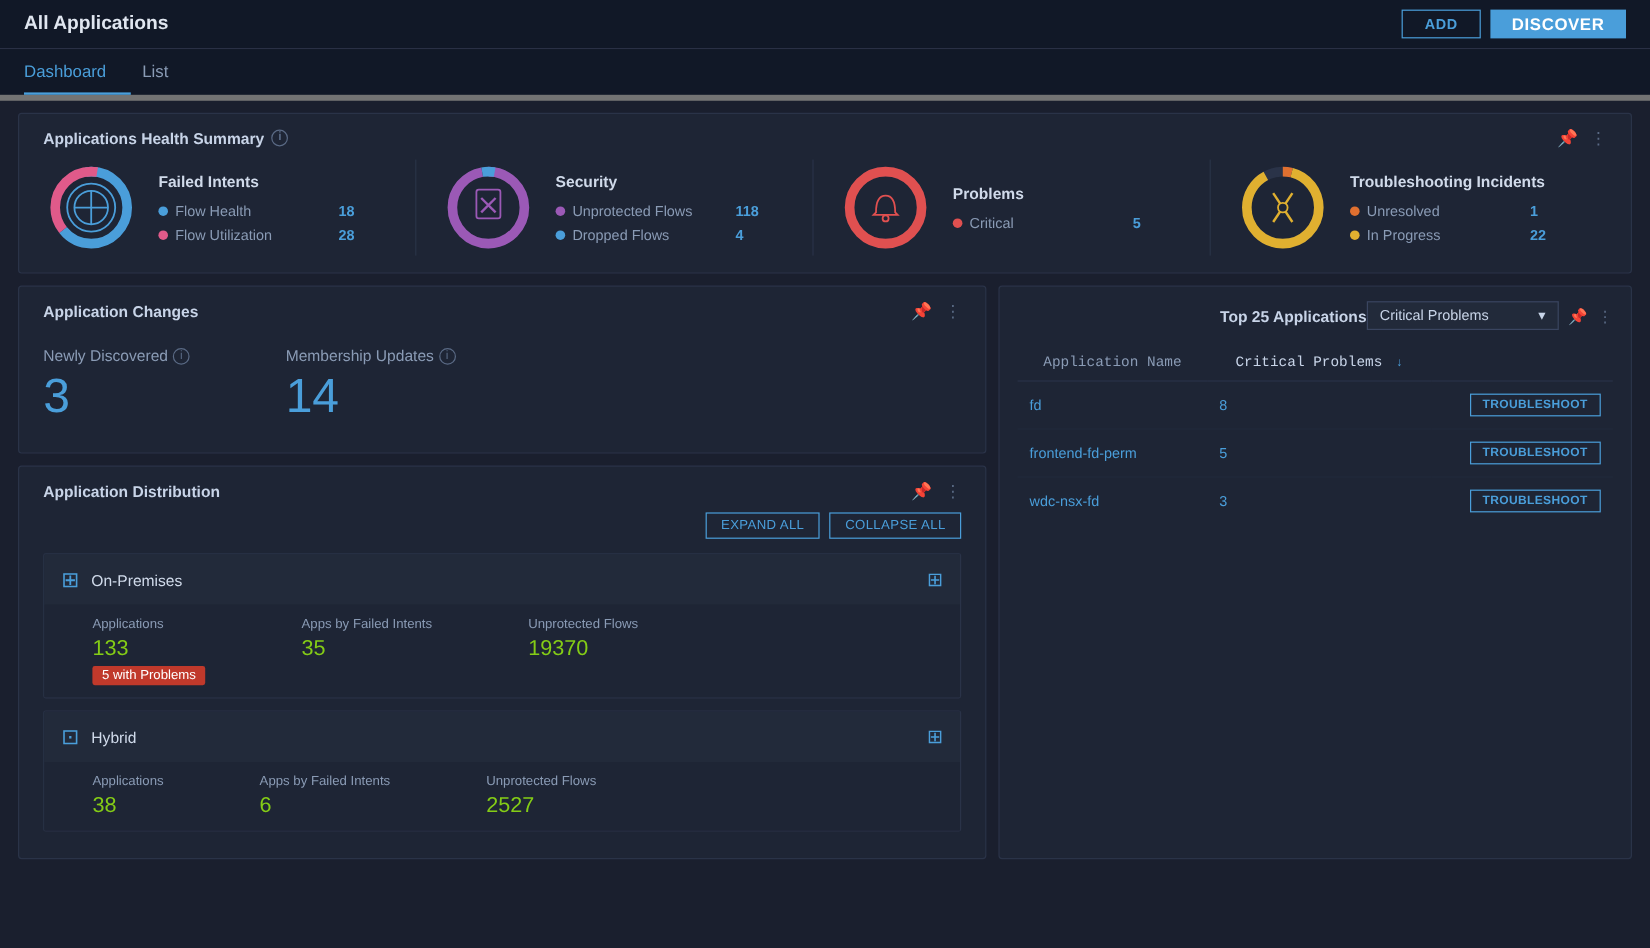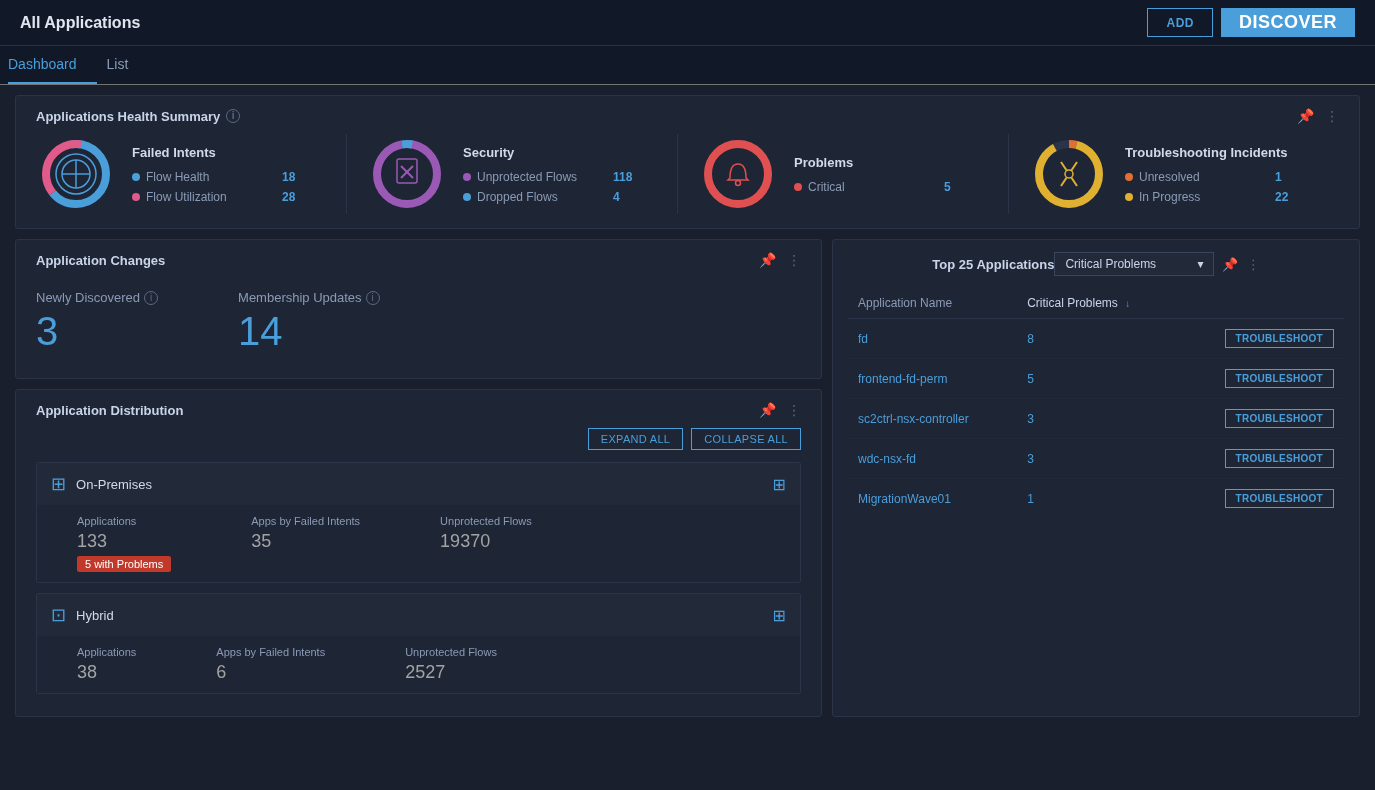--- a/index.html
+++ b/index.html
@@ -38,31 +38,31 @@
       font-size: 12px;
       font-weight: 600;
       cursor: pointer;
       letter-spacing: 0.5px;
     }
     .btn-discover {
       background: #4a9eda;
       border: none;
       color: #fff;
       padding: 4px 18px;
-      font-size: 18px;
+      font-size: 14px;
       font-weight: 600;
       cursor: pointer;
       letter-spacing: 0.5px;
     }
     
     .tabs-bar {
       background: #111827;
       display: flex;
-      padding: 0 8px;
-      border-bottom: 1px solid #737373;
+      padding: 0 20px;
+      border-bottom: 5px solid #737373;
     }
     .tab {
       padding: 10px 20px 10px 0;
       font-size: 14px;
       color: #8a9bb5;
       cursor: pointer;
       position: relative;
       margin-right: 10px;
     }
     .tab.active {
@@ -261,36 +261,36 @@
       background: #1e2535;
     }
     .dist-metric-title {
       font-size: 11px;
       color: #8a9bb5;
       margin-bottom: 4px;
     }
     .dist-metric-value {
       font-size: 18px;
       font-weight: 500;
-      color: #a3a3a3;
+      color: #84cc16;
     }
     .problems-badge {
       display: inline-block;
       background: #c0392b;
       color: #fff;
       font-size: 11px;
       padding: 2px 8px;
       margin-top: 4px;
       border-radius: 2px;
     }
     
     .top25-header {
       display: flex;
       align-items: center;
-      justify-content: center;
+      justify-content: flex-end;
       margin-bottom: 12px;
     }
     .top25-title {
       font-size: 13px;
       font-weight: 600;
       color: #c8d4e8;
     }
     .top25-filter {
       display: flex;
       align-items: center;
@@ -307,26 +307,27 @@
       gap: 6px;
       cursor: pointer;
       min-width: 160px;
       justify-content: space-between;
     }
     .table {
       width: 100%;
       border-collapse: collapse;
     }
     .table th {
-      text-align: left;
+      text-align: center;
       padding: 8px 10px;
       font-size: 12px;
       color: #8a9bb5;
       border-bottom: 1px solid #2a3348;
       font-weight: 500;
+      font-family: Liberation Mono, monospace;
     }
     .table th.sortable {
       color: #c8d4e8;
     }
     .table td {
       padding: 10px 10px;
       font-size: 12px;
       border-bottom: 1px solid #222a3a;
     }
     .table tr:last-child td {
@@ -656,46 +657,24 @@
       </td>
       <td>
         <span class="link-text">5</span>
       </td>
       <td class="troubleshoot-cell">
         <button class="btn-troubleshoot">TROUBLESHOOT</button>
       </td>
     </tr>
             <tr>
       <td>
-        <span class="link-text">sc2ctrl-nsx-controller</span>
+        <span class="link-text">wdc-nsx-fd</span>
       </td>
       <td>
         <span class="link-text">3</span>
-      </td>
-      <td class="troubleshoot-cell">
-        <button class="btn-troubleshoot">TROUBLESHOOT</button>
-      </td>
-    </tr>
-            <tr>
-      <td>
-        <span class="link-text">wdc-nsx-fd</span>
-      </td>
-      <td>
-        <span class="link-text">3</span>
-      </td>
-      <td class="troubleshoot-cell">
-        <button class="btn-troubleshoot">TROUBLESHOOT</button>
-      </td>
-    </tr>
-            <tr>
-      <td>
-        <span class="link-text">MigrationWave01</span>
-      </td>
-      <td>
-        <span class="link-text">1</span>
       </td>
       <td class="troubleshoot-cell">
         <button class="btn-troubleshoot">TROUBLESHOOT</button>
       </td>
     </tr>
           </tbody>
       </table>
     </div>
 
   </div>

